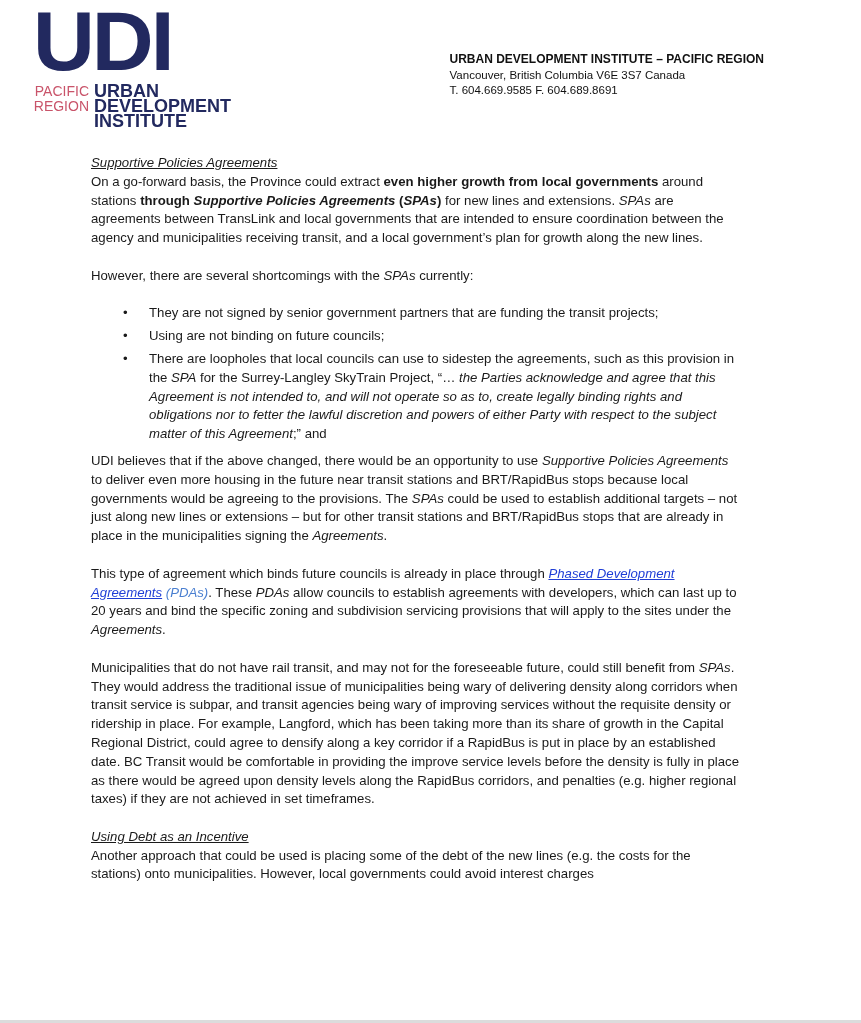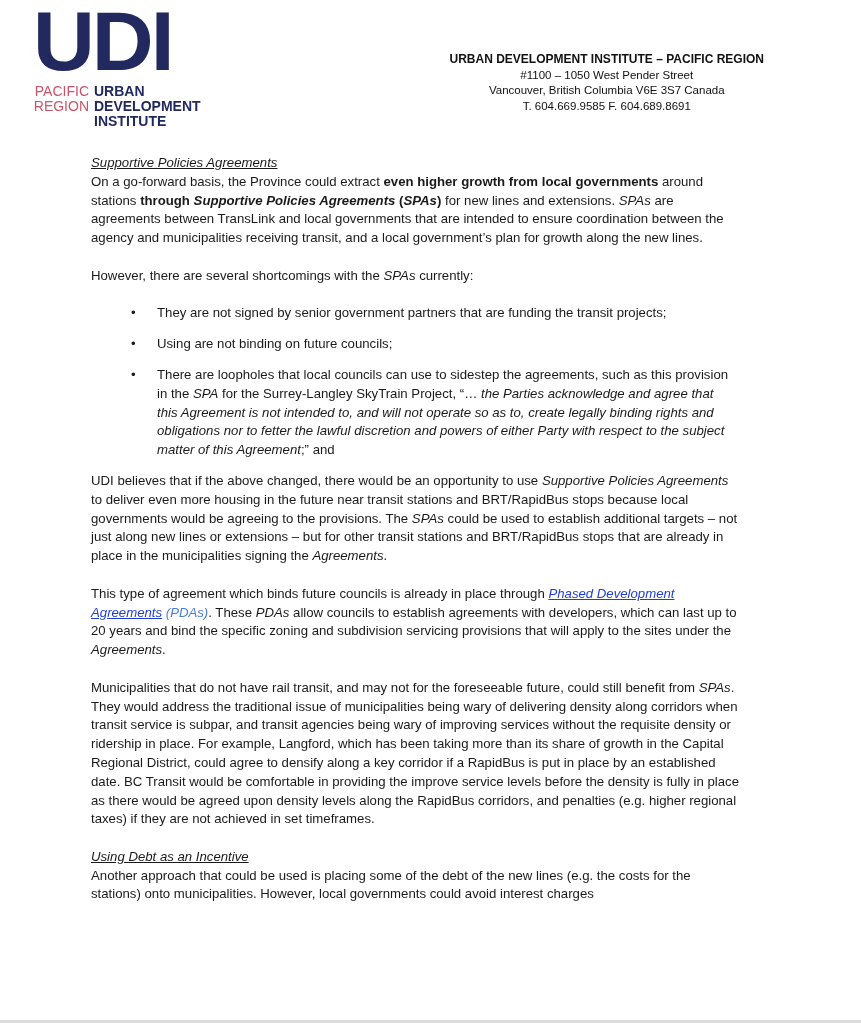--- a/index.html
+++ b/index.html
@@ -6,31 +6,31 @@
   body { width: 861px; height: 1023px; position: relative; overflow: hidden;
          font-family: "Liberation Sans", sans-serif; color: #1a1a1a; }
   .logo { position: absolute; left: 33px; top: 4px; }
   .logo-mark { font-family: "Liberation Sans", sans-serif; font-weight: bold;
                font-size: 84px; line-height: 74px; color: #22295f; letter-spacing: -3px;
                transform: scaleX(1.02); transform-origin: left; }
   .logo-sub { position: absolute; left: 0; top: 80px; width: 200px; }
   .logo-region { position: absolute; left: 0; top: 0; color: #c9546a; font-size: 14px;
                  line-height: 15px; text-align: right; width: 56px; }
   .logo-name { position: absolute; left: 61px; top: 0; color: #22295f; font-weight: bold;
-               font-size: 14px; line-height: 15px; white-space: nowrap; }
-  .addr { position: absolute; right: 97px; top: 52px; text-align: center;
+               font-size: 18px; line-height: 15px; white-space: nowrap; }
+  .addr { position: absolute; right: 97px; top: 52px; text-align: left;
           font-size: 11.5px; line-height: 15.5px; color: #111; margin-left: 44px; }
   .addr .org { font-weight: bold; font-size: 12px; }
   .addr .web { color: #2b3a8c; }
   .content { position: absolute; left: 91px; top: 154px; width: 650px;
              font-size: 13.2px; line-height: 18.8px; }
   .content p { margin: 0 0 18.8px 0; }
   .h-u { font-style: italic; text-decoration: underline; margin: 0 !important; }
   ul.bullets { margin: 0 0 8px 0; padding: 0 0 0 54px; list-style: none; }
-  ul.bullets li { position: relative; margin: 12px; }
+  ul.bullets li { position: relative; margin: 4px; }
   ul.bullets li::before { content: "\2022"; position: absolute; left: -26px; top: 0; }
   a.link { color: #1f3ed6; font-style: italic; text-decoration: underline; }
   .paren-link { color: #4a7fd0; font-style: italic; }
   .page-num { position: absolute; left: 716px; top: 1007px; font-size: 14px; color: #222; margin-top: 21px; }
   .bottom-rule { position: absolute; left: 0; right: 0; top: 1020px; height: 3px; background: #dcdcdc; }
 </style>
 </head>
 <body>
 
 <div class="logo">
@@ -43,21 +43,20 @@
     <div class="logo-name">
       <div>URBAN</div>
       <div>DEVELOPMENT</div>
       <div>INSTITUTE</div>
     </div>
   </div>
 </div>
 
 <div class="addr">
   <div class="org">URBAN DEVELOPMENT INSTITUTE – PACIFIC REGION</div>
-  <div>#1100 – 1050 West Pender Street</div>
   <div>Vancouver, British Columbia  V6E 3S7  Canada</div>
   <div>T. 604.669.9585  F. 604.689.8691</div>
 </div>
 
 <div class="content">
   <p class="h-u">Supportive Policies Agreements</p>
   <p><span>On a go-forward basis, the Province could extract </span><b>even higher growth from local governments</b><span> around stations </span><b>through </b><b><i>Supportive Policies Agreements</i></b><b> (</b><b><i>SPAs</i></b><b>)</b><span> for new lines and extensions. </span><i>SPAs</i><span> are agreements between TransLink and local governments that are intended to ensure coordination between the agency and municipalities receiving transit, and a local government’s plan for growth along the new lines.</span></p>
 
   <p style=""><span>However, there are several shortcomings with the </span><i>SPAs</i><span> currently:</span></p>
 

